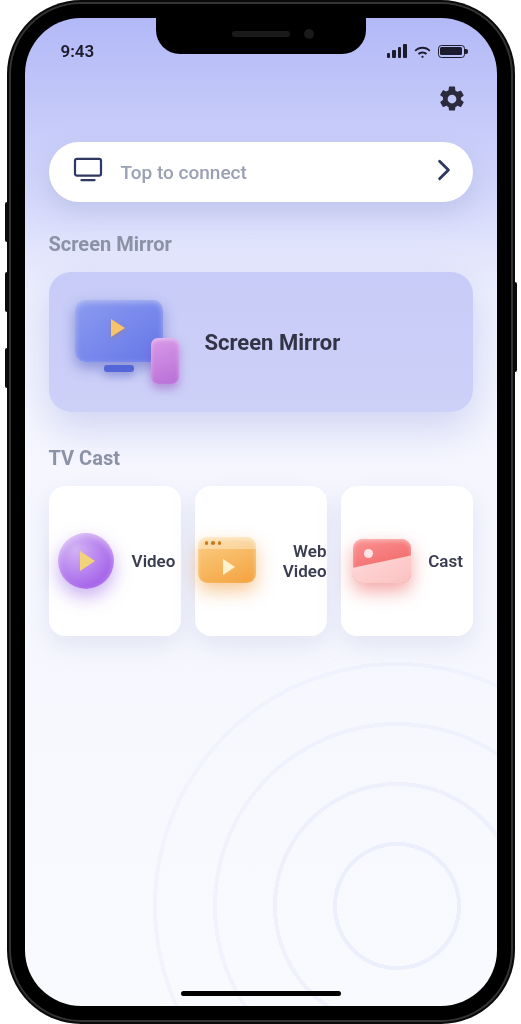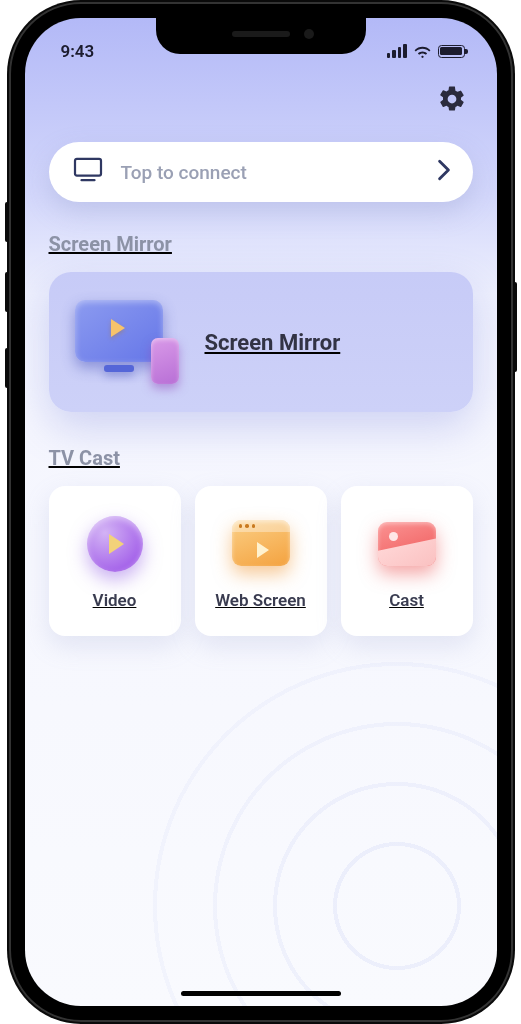--- a/index.html
+++ b/index.html
@@ -194,21 +194,20 @@
     flex: 1;
     color: #9aa0b4;
     font-size: 19px;
     font-weight: 500;
   }
   .chev { color: #2f3862; flex-shrink: 0; }
   .content {
     padding: 30px 24px 0;
     position: relative;
     z-index: 1;
-    text-decoration: underline;
   }
   .section-title {
     color: #8c92a6;
     font-size: 20px;
     font-weight: 700;
     margin-bottom: 16px;
   }
   .mirror-card {
     background: linear-gradient(180deg, #c7cbf7 0%, #cdd1f8 100%);
     border-radius: 22px;
@@ -271,21 +270,21 @@
   .cast-grid {
     display: flex;
     gap: 14px;
   }
   .cast-card {
     flex: 1;
     background: #fff;
     border-radius: 16px;
     height: 150px;
     display: flex;
-    flex-direction: column;
+    flex-direction: row;
     align-items: center;
     justify-content: center;
     gap: 14px;
     box-shadow: 0 10px 26px rgba(140, 150, 200, 0.20);
     text-align: right;
   }
   .cast-icon {
     width: 64px;
     height: 64px;
     position: relative;
@@ -438,21 +437,21 @@
           <div class="cast-card">
             <div class="cast-icon">
               <div class="ic-web">
                   <span class="dots">
                     <i></i>
                     <i></i>
                     <i></i>
                   </span>
                 </div>
             </div>
-            <div class="cast-label">Web Screen</div>
+            <div class="cast-label">Web Video</div>
           </div>
           <div class="cast-card">
             <div class="cast-icon">
                 <div class="ic-photo"></div>
               </div>
             <div class="cast-label">Cast</div>
           </div>
         </div>
       </div>
     </div>

